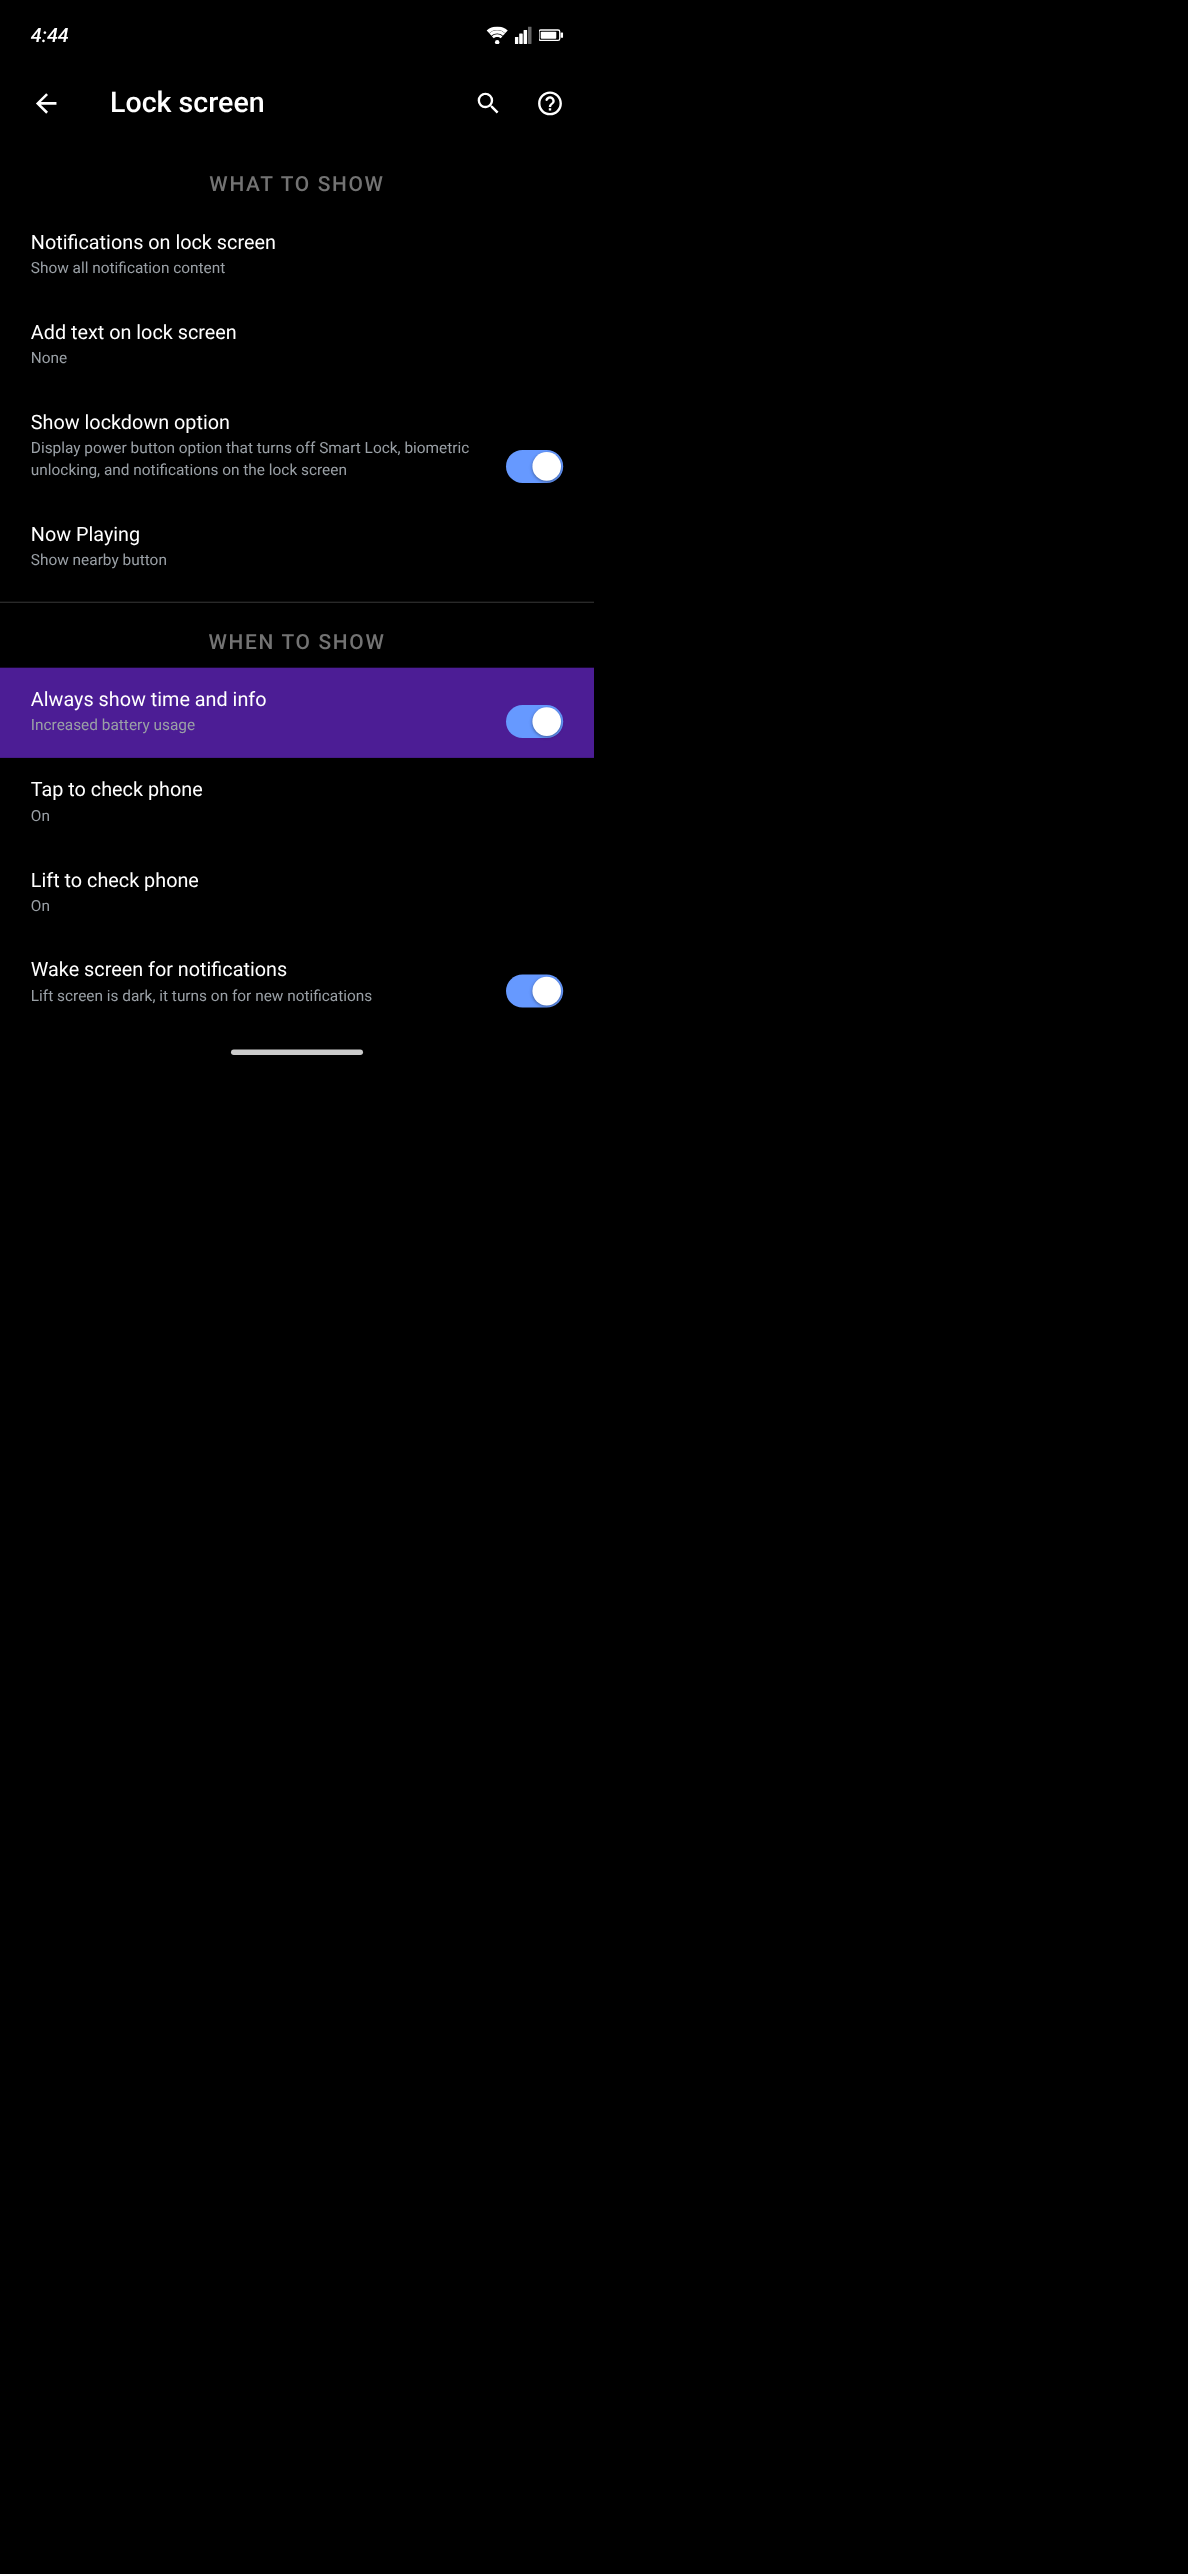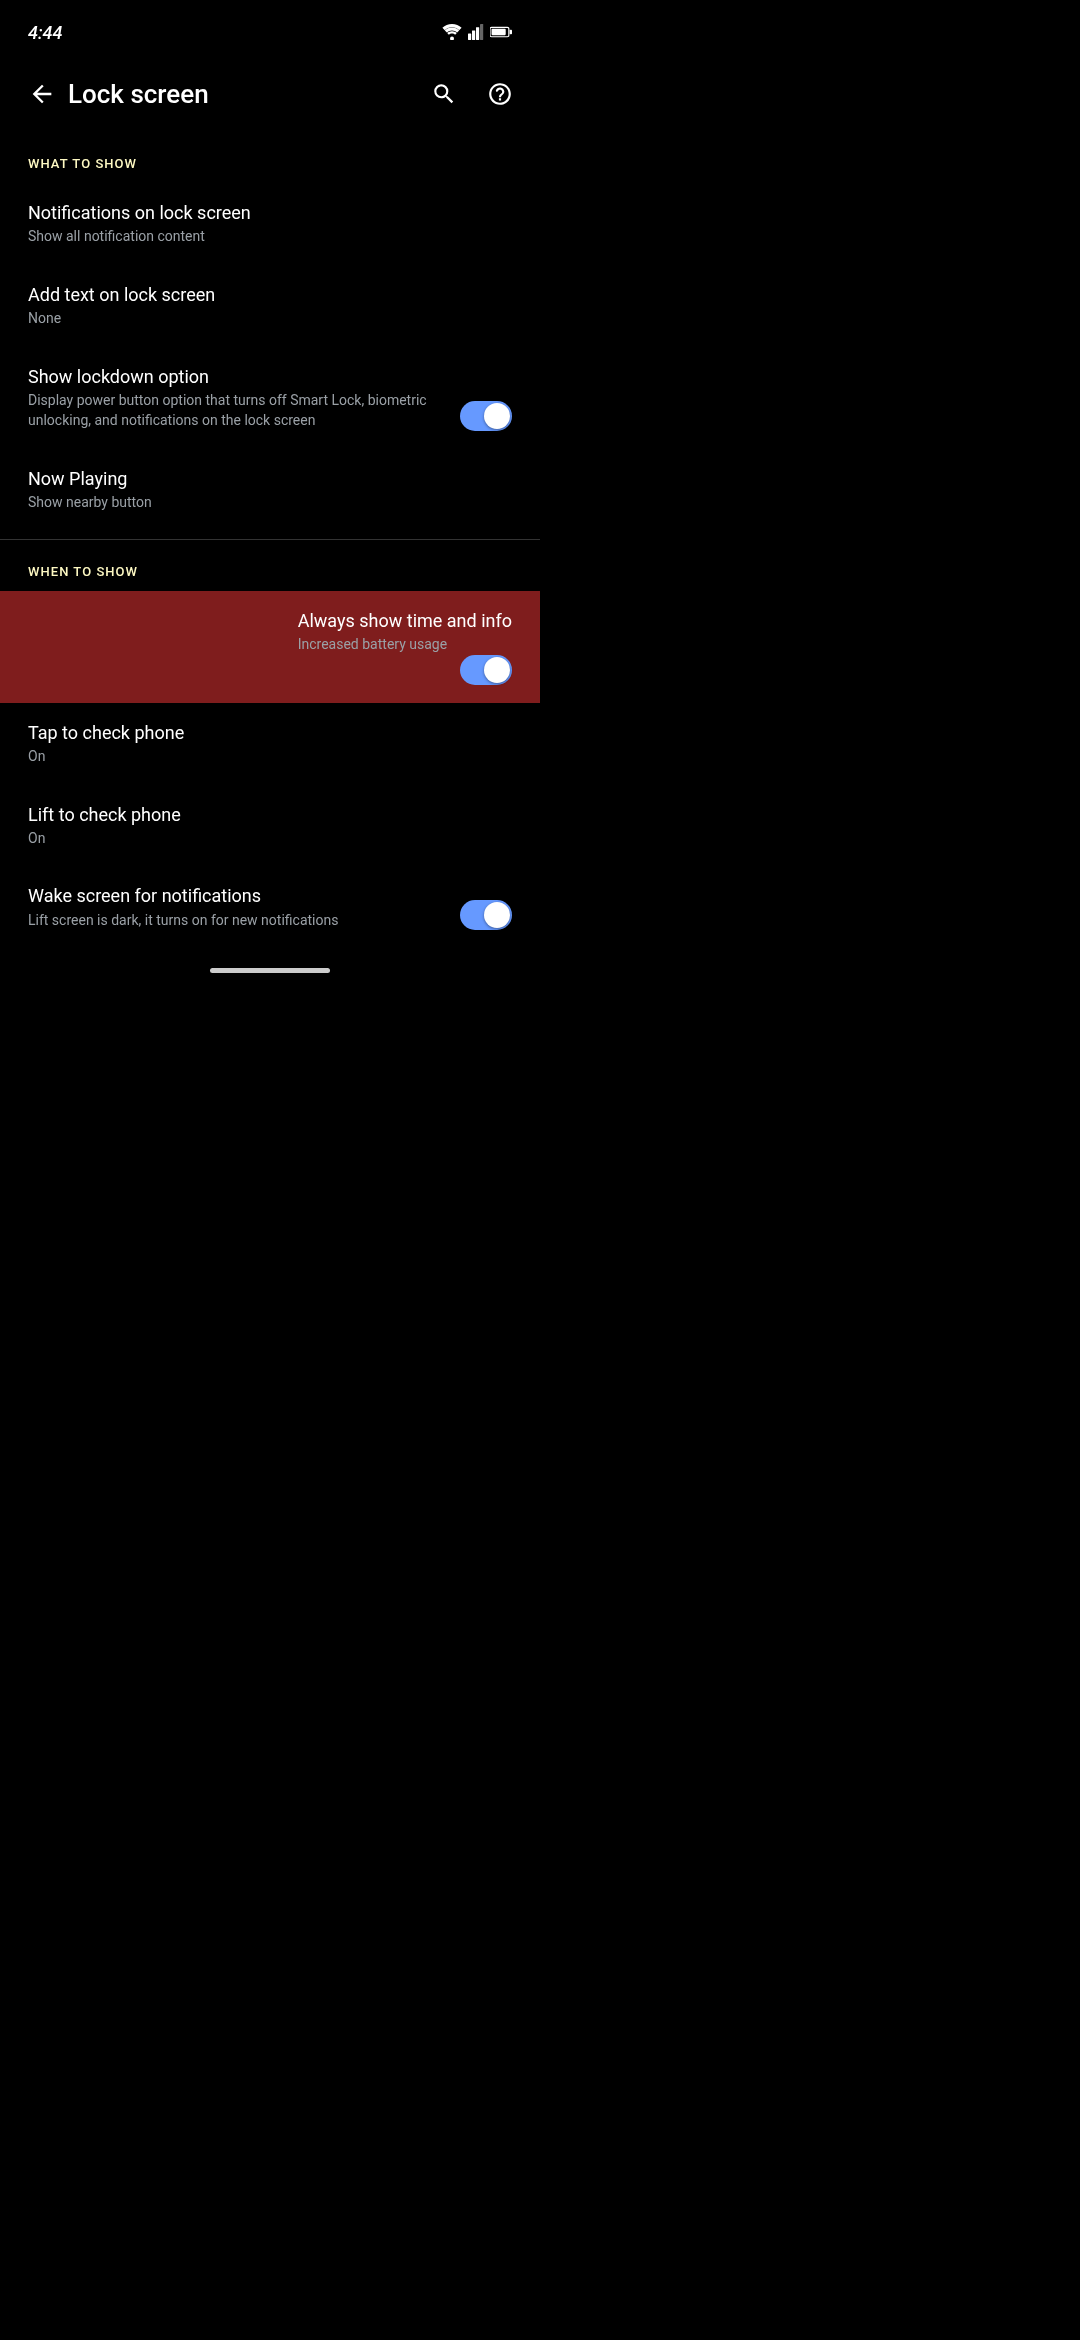--- a/index.html
+++ b/index.html
@@ -52,21 +52,21 @@
 
     .battery-icon {
       width: 22px;
       height: 16px;
     }
 
     .top-bar {
       display: flex;
       align-items: center;
       padding: 16px 20px 16px 20px;
-      gap: 4px;
+      gap: 36px;
     }
 
     .back-btn {
       cursor: pointer;
       display: flex;
       align-items: center;
       justify-content: center;
       width: 44px;
       height: 44px;
     }
@@ -87,38 +87,38 @@
     .action-btn {
       cursor: pointer;
       display: flex;
       align-items: center;
       justify-content: center;
       width: 40px;
       height: 40px;
     }
 
     .section-header {
-      font-size: 13px;
+      font-size: 19px;
       font-weight: 500;
-      color: #fef9c3;
+      color: #737373;
       letter-spacing: 0.08em;
       padding: 24px 28px 12px 28px;
+      text-align: center;
     }
 
     .setting-item {
       display: flex;
       align-items: flex-end;
       padding: 18px 28px;
       cursor: pointer;
       min-height: 72px;
     }
 
     .setting-item.highlighted {
-      background-color: #7f1d1d;
-      flex-direction: column;
+      background-color: #4c1d95;
     }
 
     .setting-text {
       flex: 1;
     }
 
     .setting-title {
       font-size: 18px;
       color: #fff;
       font-weight: 400;

